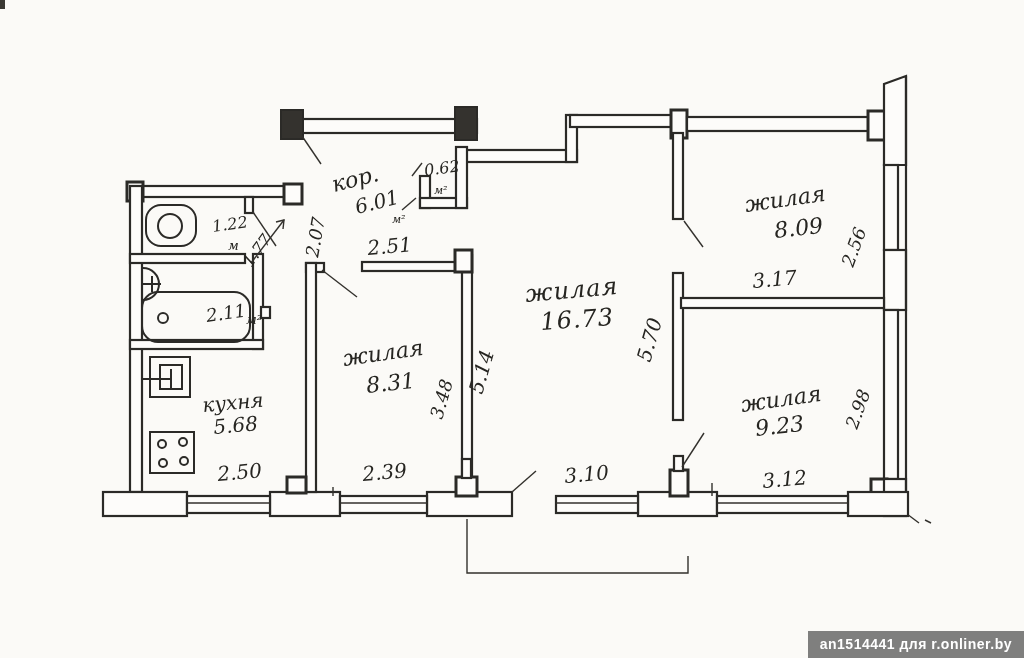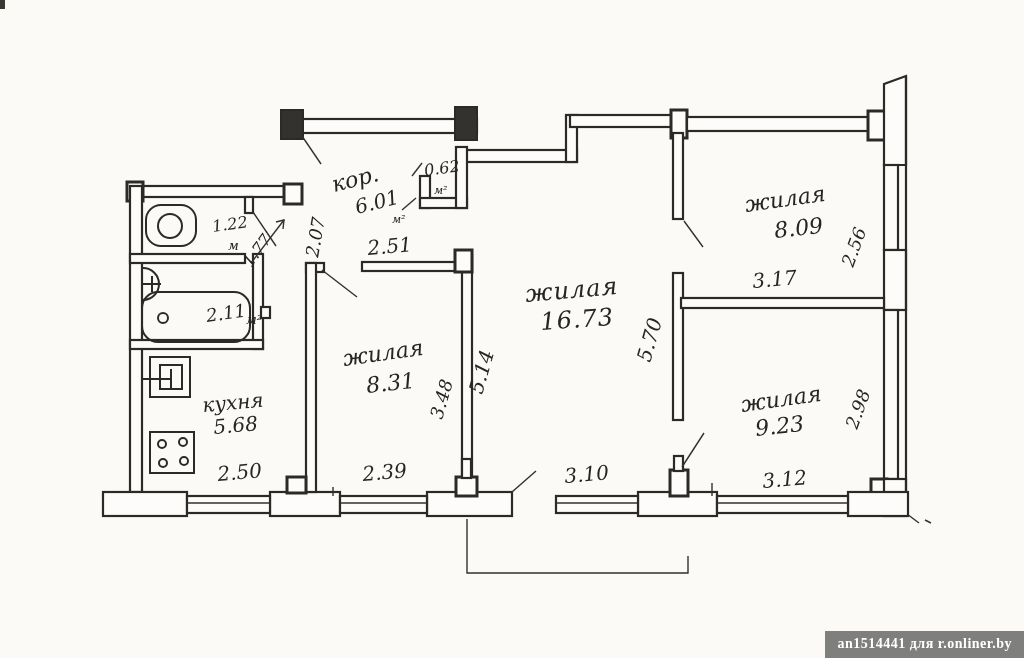--- a/index.html
+++ b/index.html
@@ -15,21 +15,21 @@
   .fx {fill:none;stroke:#2b2a27;stroke-width:2;}
   .txt{font-family:"DejaVu Serif",serif;font-style:italic;fill:#262521;}
   .t24{font-size:24px;letter-spacing:1px;}
   .t22{font-size:22px;}
   .t20{font-size:20px;}
   .t18{font-size:18px;}
   .t16{font-size:16px;}
   .t13{font-size:13px;}
   .t11{font-size:11px;}
   #watermark{position:absolute;right:0;bottom:0;background:rgba(104,104,104,0.85);
-             color:#fff;font-family:Liberation Serif, serif;font-weight:bold;
+             color:#fff;font-family:Liberation Sans, sans-serif;font-weight:bold;
              font-size:14px;padding:5px 12px 6px 12px;letter-spacing:.5px;}
 </style>
 </head>
 <body>
 
 <div id="page">
 <svg width="1024" height="658" viewBox="0 0 1024 658">
 
   <rect x="0" y="0" width="5" height="9" fill="#3a3833"></rect>
   <line x1="907" y1="514" x2="919" y2="523" class="tn"></line>

